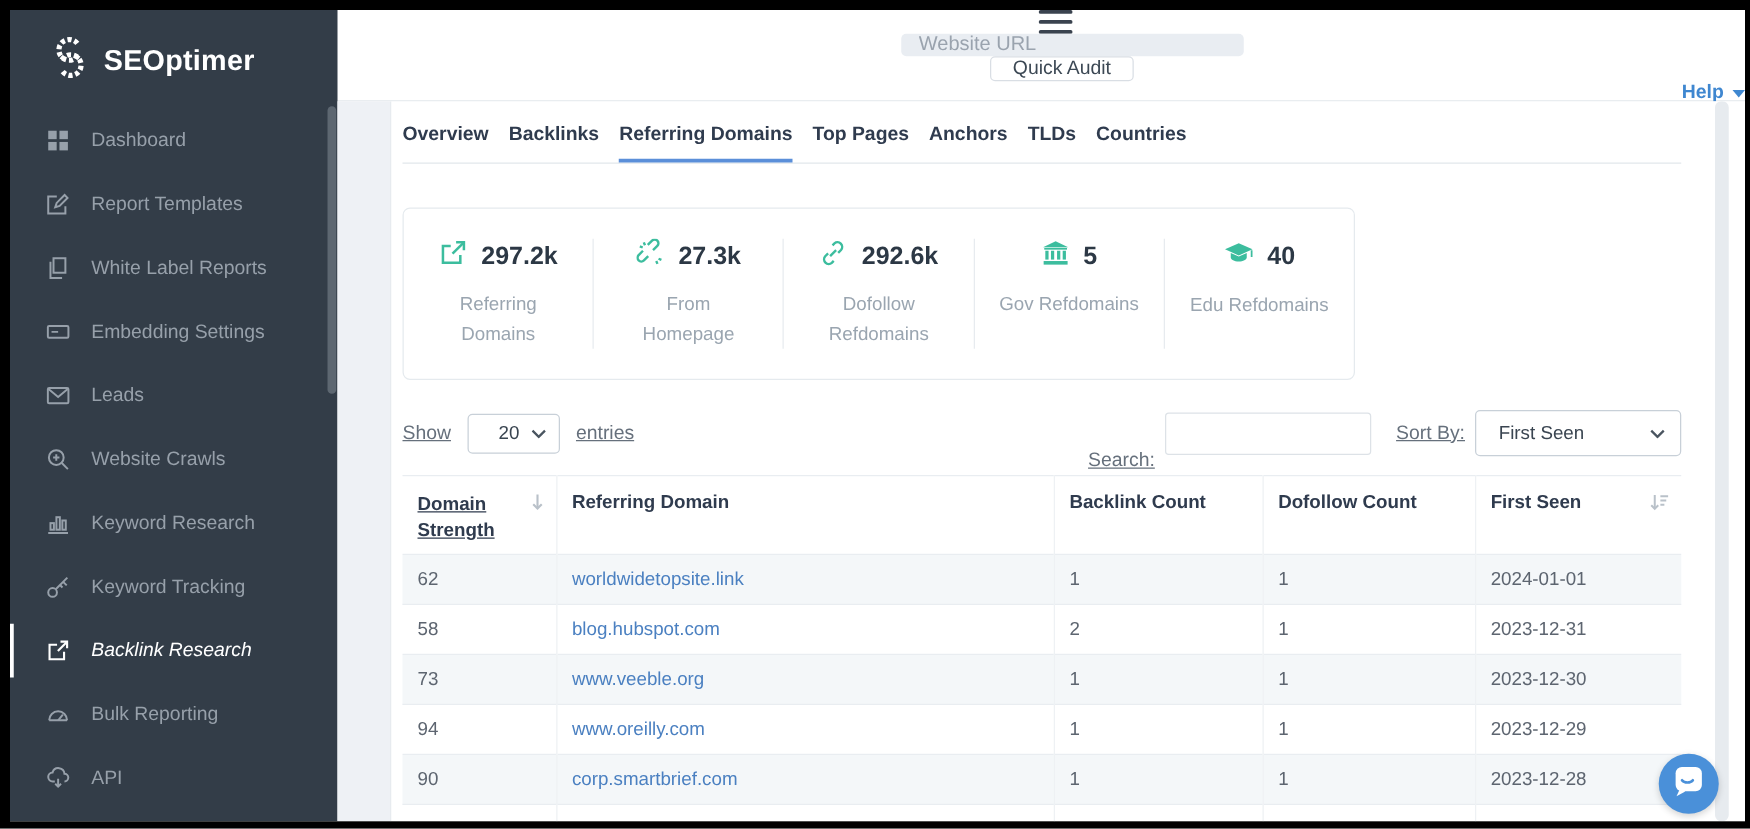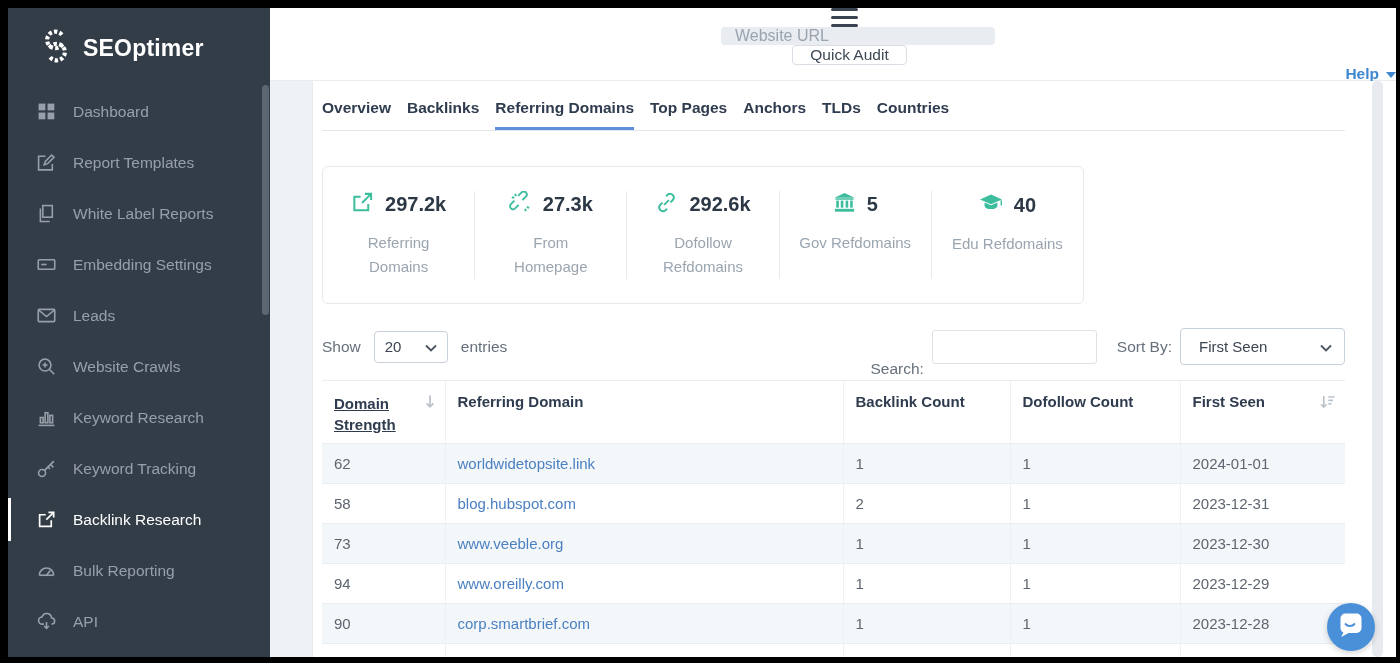--- a/index.html
+++ b/index.html
@@ -7,21 +7,21 @@
   .frame { width:1400px; height:663px; background:#000; padding:8px 4px 6px 8px; }
   .app { width:100%; height:100%; display:flex; background:#fff; overflow:hidden; }
 
   
   .sidebar { width:262px; background:#333d48; position:relative; flex-shrink:0; }
   .logo { display:flex; align-items:center; gap:9px; padding:20px 0 18px 30px; }
   .logo-text { color:#fff; font-size:23px; font-weight:bold; letter-spacing:.2px; }
   .nav-item { height:51px; display:flex; align-items:center; gap:17px; padding-left:29px;
               color:#97a0aa; font-size:15.5px; cursor:pointer; position:relative; }
   .nav-item .nicon { width:19px; height:19px; display:flex; align-items:center; color:#97a0aa; flex-shrink:0; }
-  .nav-item.active { color:#fff; }
+  .nav-item.active { color:#fff;font-style:italic; }
   .nav-item.active .nicon { color:#fff; }
   .nav-item.active::before { content:""; position:absolute; left:0; top:4px; bottom:4px; width:3px; background:#fff; }
   .side-thumb { position:absolute; right:1px; top:77px; width:7px; height:230px; background:#5d6771; border-radius:4px; }
 
   
   .main { flex:1; display:flex; flex-direction:column; min-width:0; }
   .topbar { height:73px; background:#fff; display:flex; align-items:center; padding-left:22px;
             border-bottom:1px solid #e9edf0; flex-shrink:0;flex-direction:column; }
   .hamburger { width:27px; display:flex; flex-direction:column; gap:4.5px; cursor:pointer; }
   .hamburger span { height:3.4px; background:#3a434f; border-radius:2px; }
@@ -49,21 +49,21 @@
   .stats { position:absolute; left:52px; top:85px; width:762px; height:138px; background:#fff;
            border:1px solid #e5eaee; border-radius:6px; display:flex; padding:24px 0; }
   .stat { flex:1; text-align:center; border-right:1px solid #e7ebef; }
   .stat:last-child { border-right:none; }
   .stat-top { display:flex; align-items:center; justify-content:center; gap:11px; color:#3cbd9e; }
   .stat-value { font-size:20px; font-weight:bold; color:#2c3845; }
   .stat-label { width:112px; margin:13px auto 0; font-size:15px; color:#9aa5b0; line-height:24px; }
 
   
   .controls { position:absolute; left:52px; top:247px; width:1023px; height:37px; display:flex; align-items:center; }
-  .ctl-label { font-size:15.5px; color:#66707c; }
+  .ctl-label { font-size:15.5px; color:#66707c;text-decoration:underline; }
   .sel { background:#fff; border:1px solid #c8d0d8; border-radius:4px; display:flex; align-items:center;
          justify-content:space-between; padding:0 10px; font-size:15px; color:#3a4551; cursor:pointer; }
   .sel-entries { width:74px; height:32px; margin:0 13px; }
   .search-input { margin-left:8px; width:165px; height:34px; border:1px solid #dde2e7; border-radius:3px;
                   padding:0 10px; font-size:15px; color:#3a4551; font-family:"Liberation Sans",sans-serif; }
   .sel-sort { width:165px; height:37px; margin-left:8px; padding:0 12px 0 18px; }
   .chev { color:#4a5560; }
 
   
   .rd-table { position:absolute; left:52px; top:299px; width:1023px; border-collapse:collapse;
@@ -325,21 +325,21 @@
             </span>
             <span class="stat-value">40</span>
           </div>
           <div class="stat-label">Edu Refdomains</div>
         </div>
       </div>
 
       <div class="controls">
         <span class="ctl-label">Show</span>
         <div class="sel sel-entries">
-          <span style="">20</span>
+          <span style="margin-left:14px;">20</span>
           <span class="chev">
             <svg viewBox="0 0 12 8" width="12" height="8" fill="none" stroke="currentColor" stroke-width="1.8">
                   <path d="M1 1.5l5 5 5-5"></path>
                 </svg>
           </span>
         </div>
         <span class="ctl-label">entries</span>
 
         <span class="ctl-label" style="margin-left:auto;margin-top:45px;">Search:</span>
         <input class="search-input" type="text" value="" style="">

